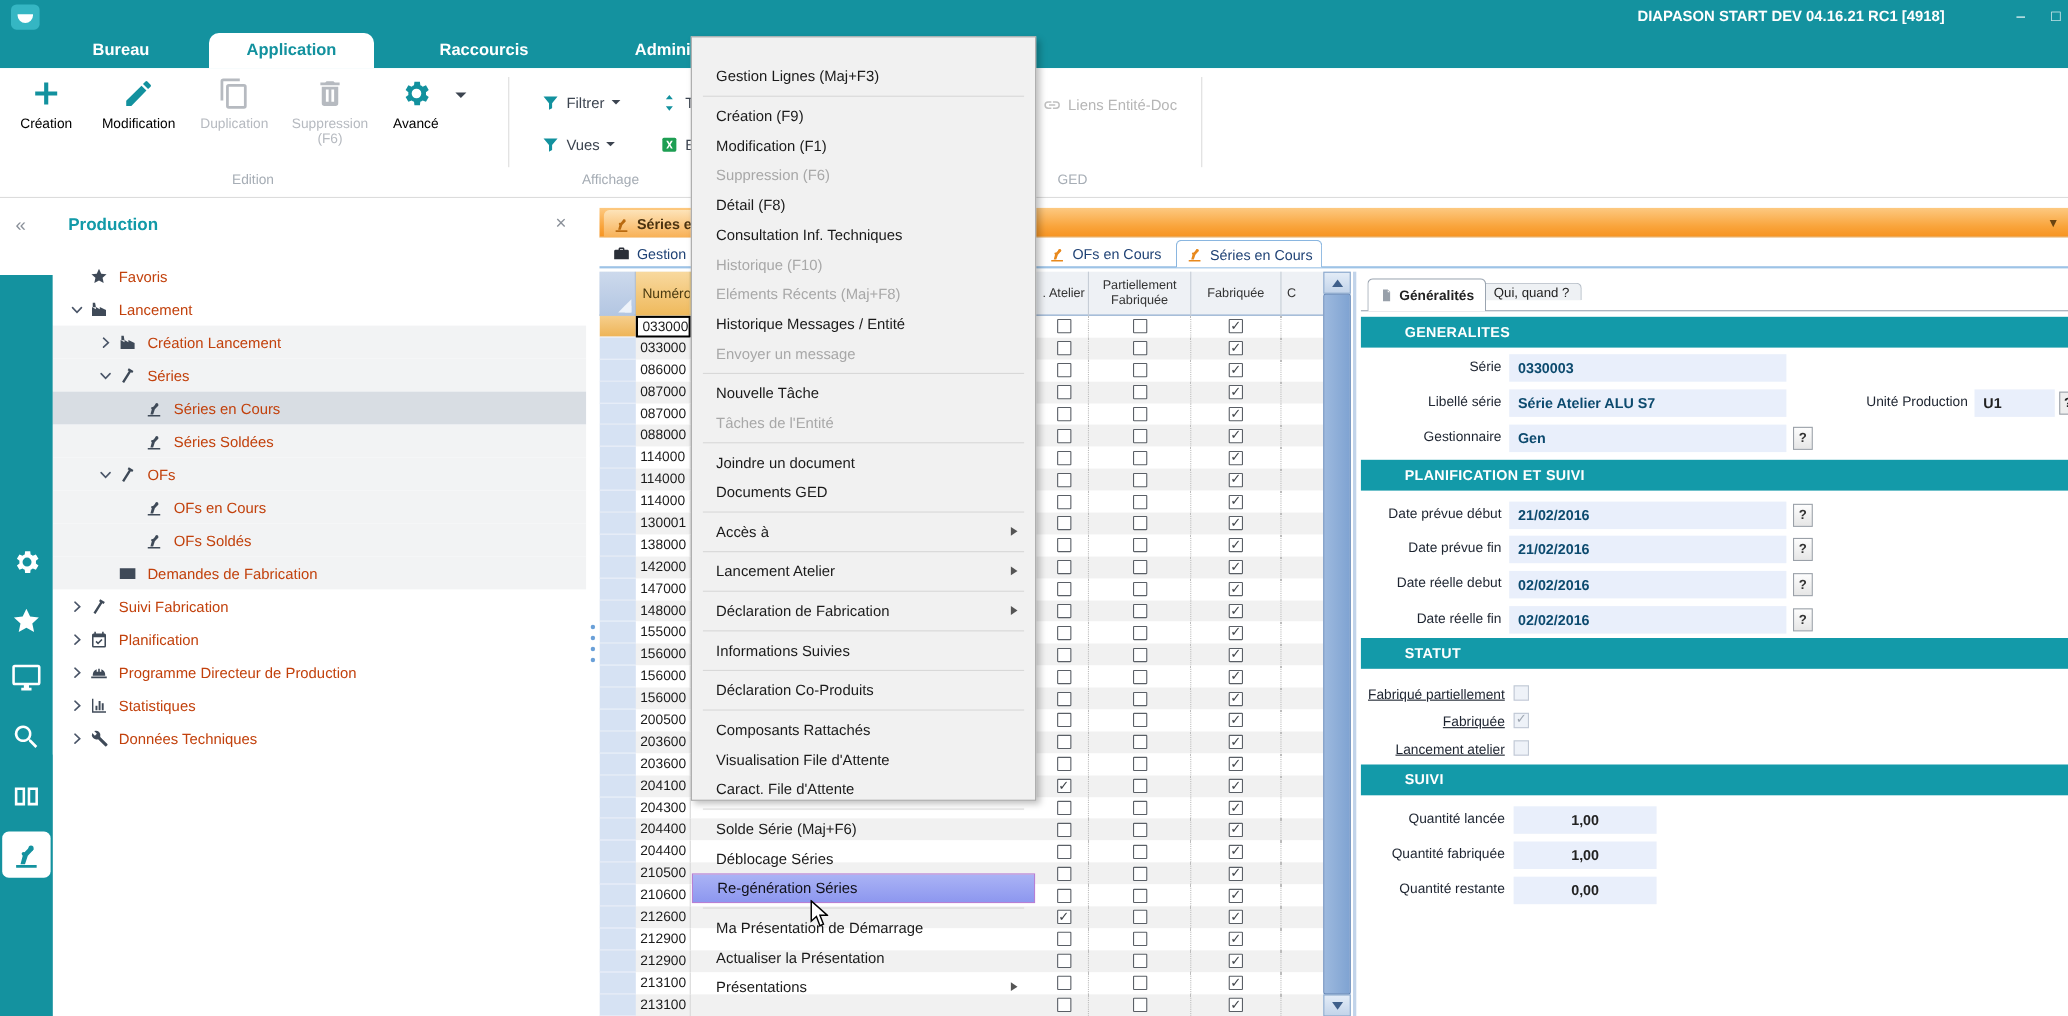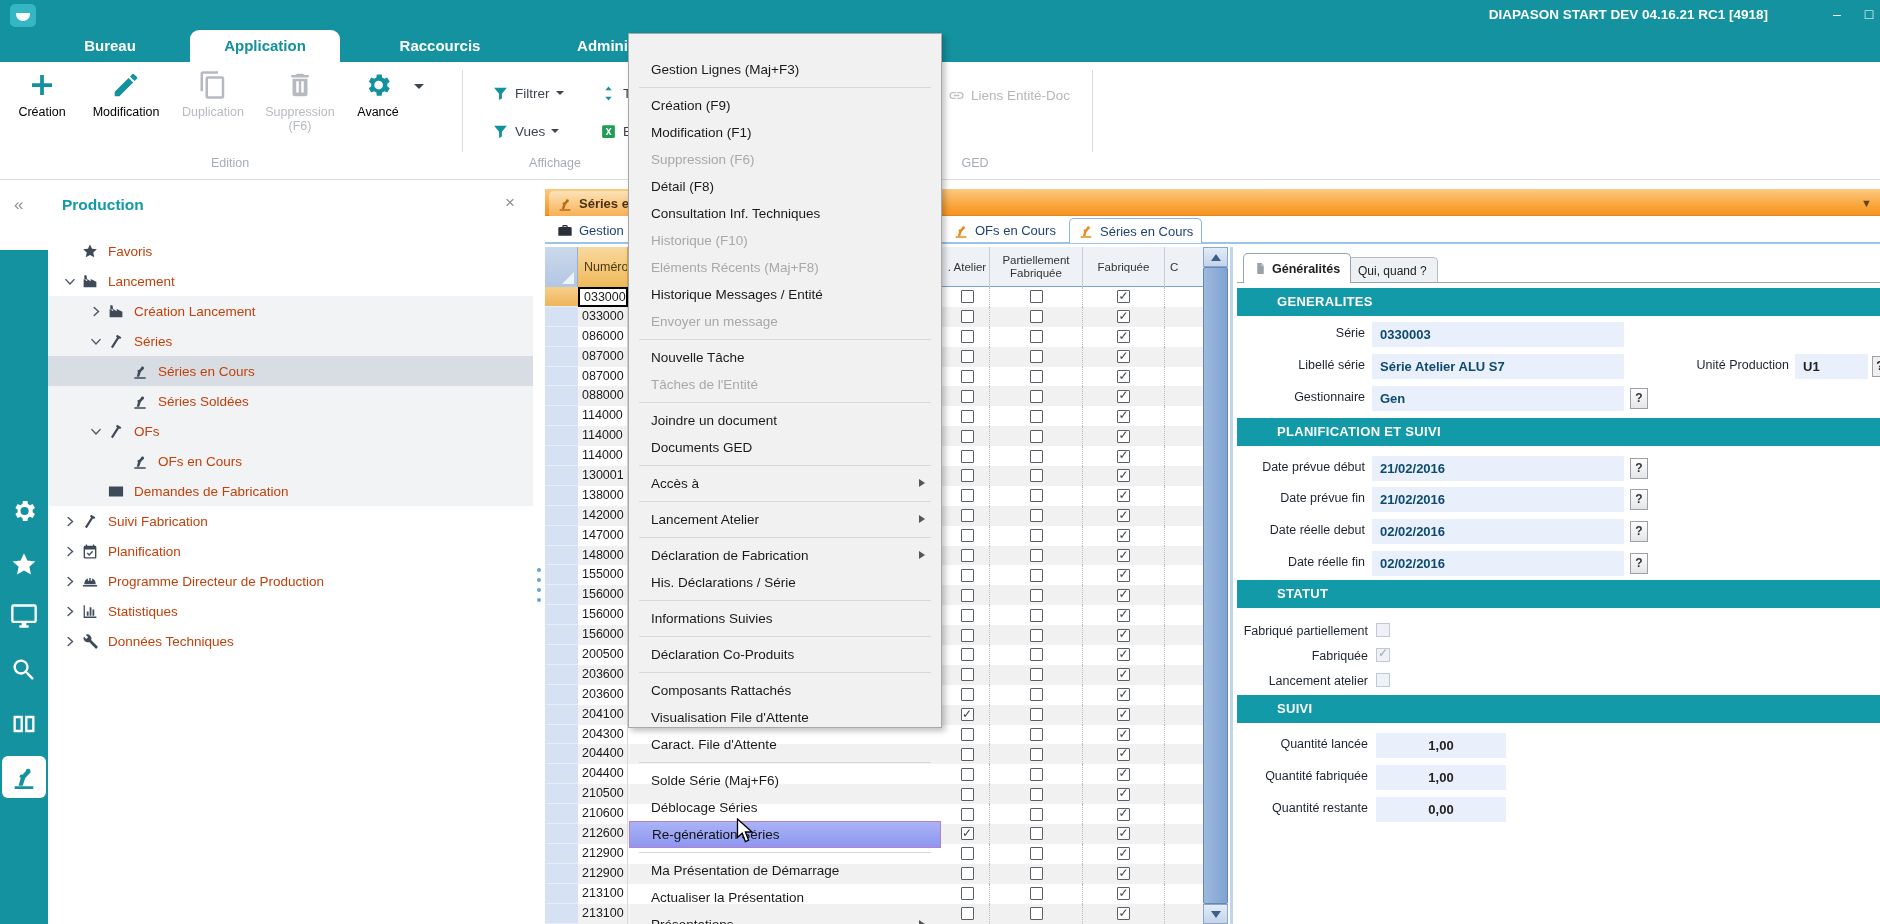--- a/index.html
+++ b/index.html
@@ -112,32 +112,32 @@
   .tri-up { width:0; height:0; border:5px solid transparent; border-bottom:7px solid #3f5f8a; margin-top:-5px; }
   .tri-down { width:0; height:0; border:5px solid transparent; border-top:7px solid #3f5f8a; margin-bottom:-5px; }
   .sthumb { position:absolute; left:0; top:20px; width:25px; height:637px; background:linear-gradient(90deg,#9db9de,#7fa3d2); border:1px solid #6487b8; border-radius:2px; }
 
   
   .pdivider { position:absolute; left:1230px; top:247px; width:3px; height:677px; background:#c2d4ea; }
   .panel { position:absolute; left:1237px; top:247px; width:643px; height:677px; background:#fff; overflow:hidden; }
   .ptabline { position:absolute; left:0; top:35px; width:643px; height:1px; background:#9aa4b0; }
   .ptab { position:absolute; display:flex; align-items:center; gap:5px; padding:0 10px; border-radius:5px 5px 0 0; }
   .ptab.active { left:6px; top:6px; height:30px; background:#fff; border:1px solid #9aa4b0; border-bottom:0; z-index:2; font-weight:bold; font-size:12.5px; }
-  .ptab.idle { left:110px; top:10px; height:26px; background:#eef1f4; border:1px solid #b4bcc6; border-bottom:0; font-size:12px; }
+  .ptab.idle { left:110px; top:10px; height:16px; background:#eef1f4; border:1px solid #b4bcc6; border-bottom:0; font-size:12px; }
   .picon { width:13px; height:13px; color:#98a0aa; }
   .sbar { position:absolute; left:0; width:643px; height:28px; background:#139aa9; color:#fff; font-weight:bold; font-size:13px; line-height:28px; padding-left:40px; letter-spacing:0.3px; }
   .prow { position:absolute; left:0; width:643px; height:25px; }
   .plabel { position:absolute; left:0; top:4px; width:128px; text-align:right; font-size:12.5px; color:#1d2430; white-space:nowrap; }
   .pbox { position:absolute; left:135px; top:0; width:252px; height:25px; background:#e9effb; font-size:13px; font-weight:bold; color:#0c4a6e; line-height:25px; padding-left:8px; }
   .phelp { position:absolute; left:393px; top:2px; width:18px; height:21px; background:linear-gradient(180deg,#fdfdfd,#e6e6e6); border:1px solid #9aa0a8; text-align:center; line-height:19px; font-size:12px; font-weight:bold; color:#333; }
   .plabel2 { position:absolute; left:380px; top:4px; width:172px; text-align:right; font-size:12.5px; color:#1d2430; }
   .pbox2 { position:absolute; left:558px; top:0; width:73px; height:25px; background:#e9effb; font-size:13px; font-weight:bold; line-height:25px; padding-left:8px; }
   .phelp2 { position:absolute; left:635px; top:2px; width:16px; height:21px; background:#eee; border:1px solid #9aa0a8; font-size:12px; font-weight:bold; text-align:center; line-height:19px; }
   .crow { position:absolute; left:0; width:643px; height:20px; }
-  .clabel { position:absolute; left:0; top:3px; width:131px; text-align:right; font-size:12.5px; color:#1d2430; white-space:nowrap; }
+  .clabel { position:absolute; left:0; top:3px; width:131px; text-align:right; font-size:12.5px; color:#1d2430; white-space:nowrap;text-decoration:underline; }
   .ccb { position:absolute; left:139px; top:2px; width:14px; height:14px; background:#eef2f8; border:1px solid #c0c8d4; }
   .ccb.ck::after { content:"\2713"; position:absolute; left:1px; top:-3px; font-size:12px; color:#a0a8b2; }
   .qbox { position:absolute; left:139px; top:0; width:130px; height:25px; background:#e9effb; font-size:13px; font-weight:bold; text-align:center; line-height:25px; }
 
   
   .cmenu { position:absolute; left:628px; top:33px; width:314px; height:695px; background:#f1f1f1; border:1px solid #a8a8a8;
            box-shadow:3px 3px 6px rgba(0,0,0,0.25); z-index:50; padding-top:22px; }
   .mitem { position:relative; height:27px; line-height:27px; padding-left:22px; font-size:13.5px; color:#1a1a1a; white-space:nowrap; }
   .mitem.dis { color:#a8a8a8; }
   .mitem.hot { background:linear-gradient(180deg,#aab3f5,#8d97ef); border:1px solid #b77fd4; line-height:25px; color:#101018; }
@@ -389,20 +389,31 @@
       <div class="trow l3 shade">
         <span class="chev"></span>
         <span class="ticon">
           <svg viewBox="0 0 24 24">
             <path d="M4 20h16v2.2H4zM7.4 19.4l2.2-8.3 5.1-5.3 3 2.1-4.6 4.9-2.2 6.6z"></path>
             <circle cx="15.6" cy="6.9" r="2"></circle>
             <circle cx="9.8" cy="11.3" r="1.5"></circle>
           </svg>
         </span>
         <span class="tlabel">OFs en Cours</span>
+      </div>
+      <div class="trow l3 shade">
+        <span class="chev"></span>
+        <span class="ticon">
+          <svg viewBox="0 0 24 24">
+            <path d="M4 20h16v2.2H4zM7.4 19.4l2.2-8.3 5.1-5.3 3 2.1-4.6 4.9-2.2 6.6z"></path>
+            <circle cx="15.6" cy="6.9" r="2"></circle>
+            <circle cx="9.8" cy="11.3" r="1.5"></circle>
+          </svg>
+        </span>
+        <span class="tlabel">OFs Soldés</span>
       </div>
       <div class="trow l2 shade">
         <span class="chev"></span>
         <span class="ticon">
           <svg viewBox="0 0 24 24">
             <path d="M2 5h20v14H2V5zm2 3h16v2H4V8zm0 4h7v1.5H4V12zm0 3h5v1.5H4V15z"></path>
           </svg>
         </span>
         <span class="tlabel">Demandes de Fabrication</span>
       </div>
@@ -1101,21 +1112,20 @@
       <div class="mitem dis"><span class="mtext">Tâches de l'Entité</span></div>
       <div class="msep"></div>
       <div class="mitem"><span class="mtext">Joindre un document</span></div>
       <div class="mitem"><span class="mtext">Documents GED</span></div>
       <div class="msep"></div>
       <div class="mitem"><span class="mtext">Accès à</span><span class="marr"></span></div>
       <div class="msep"></div>
       <div class="mitem"><span class="mtext">Lancement Atelier</span><span class="marr"></span></div>
       <div class="msep"></div>
       <div class="mitem"><span class="mtext">Déclaration de Fabrication</span><span class="marr"></span></div>
-      <div class="mitem"><span class="mtext">His. Déclarations / Série</span></div>
       <div class="msep"></div>
       <div class="mitem"><span class="mtext">Informations Suivies</span></div>
       <div class="msep"></div>
       <div class="mitem"><span class="mtext">Déclaration Co-Produits</span></div>
       <div class="msep"></div>
       <div class="mitem"><span class="mtext">Composants Rattachés</span></div>
       <div class="mitem"><span class="mtext">Visualisation File d'Attente</span></div>
       <div class="mitem"><span class="mtext">Caract. File d'Attente</span></div>
       <div class="msep"></div>
       <div class="mitem"><span class="mtext">Solde Série (Maj+F6)</span></div>

